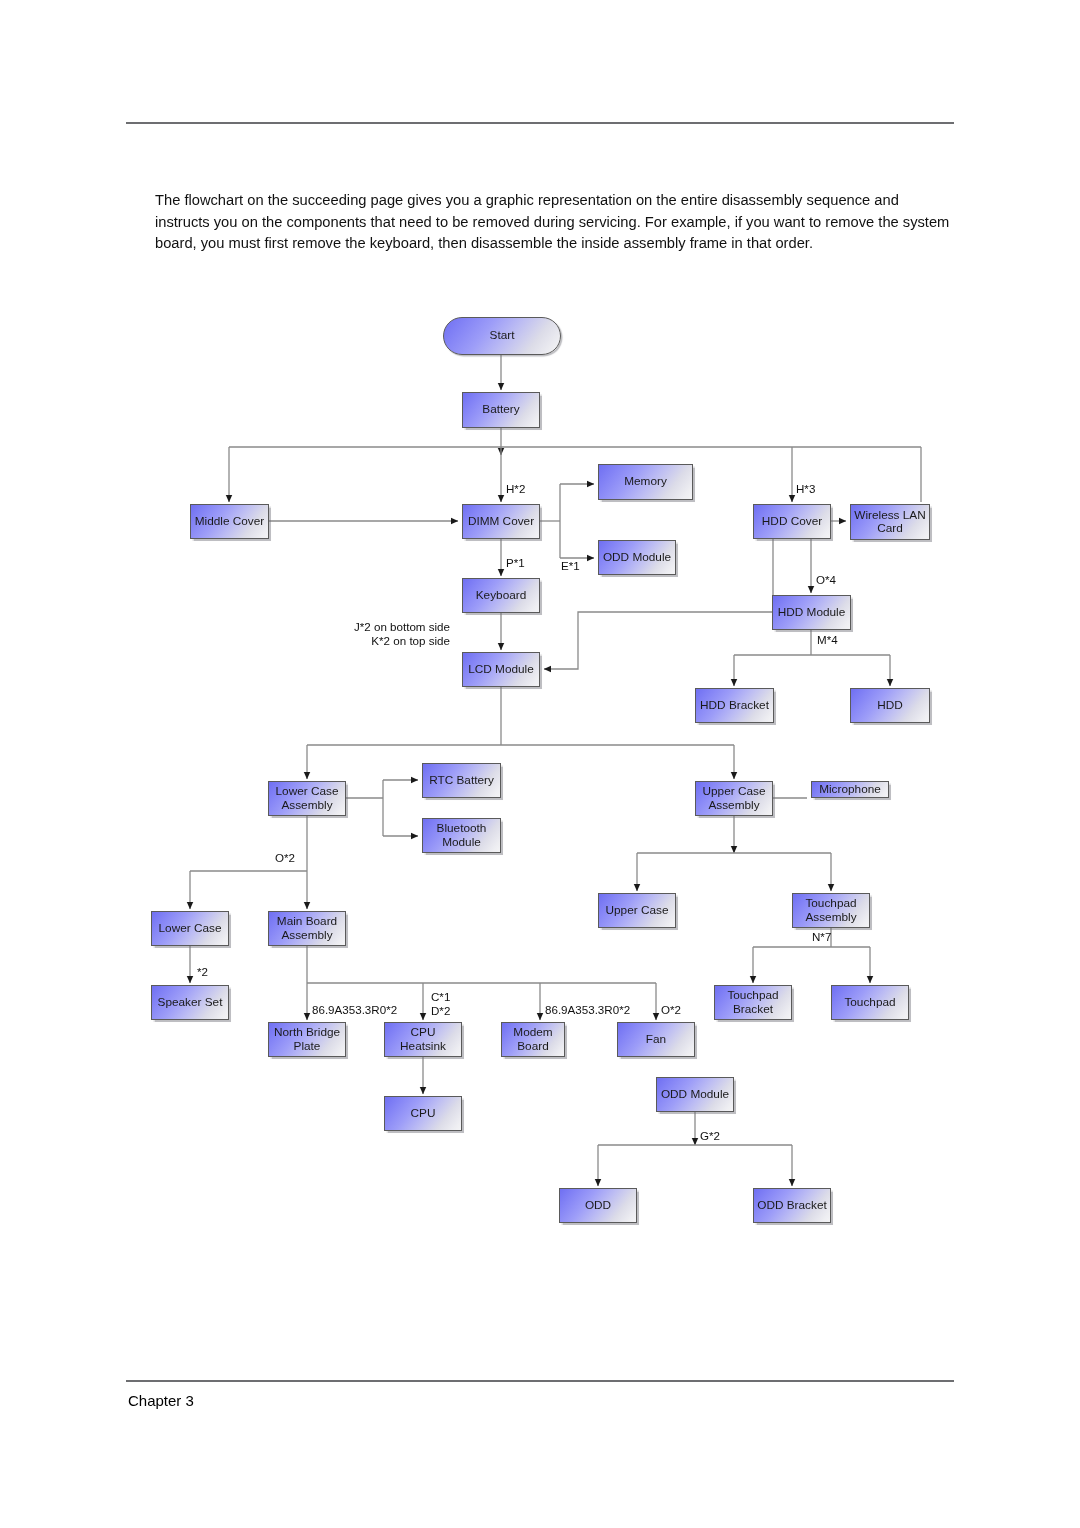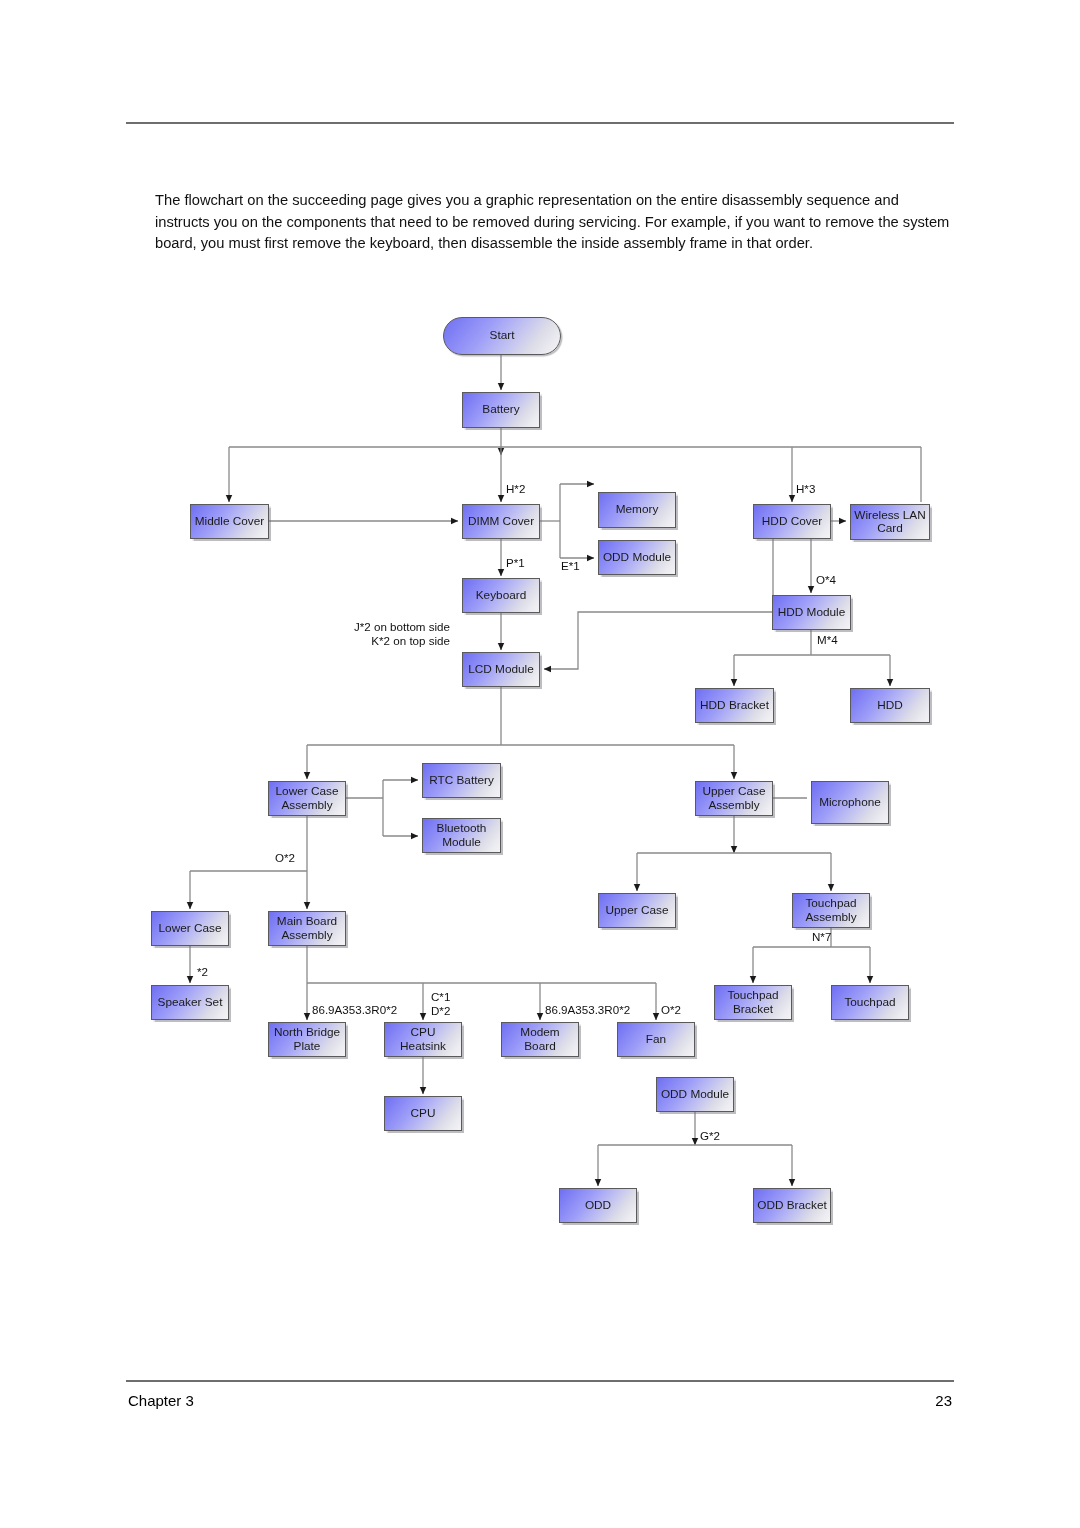--- a/index.html
+++ b/index.html
@@ -216,21 +216,21 @@
       </div>
       <div class="node" style="left: 462px; top: 392px; width: 78px; height: 36px;">
         <span class="node-label">Battery</span>
       </div>
       <div class="node" style="left: 190px; top: 504px; width: 79px; height: 35px;">
         <span class="node-label">Middle Cover</span>
       </div>
       <div class="node" style="left: 462px; top: 504px; width: 78px; height: 35px;">
         <span class="node-label">DIMM Cover</span>
       </div>
-      <div class="node" style="left: 598px; top: 492px; width: 78px; height: 36px;">
+      <div class="node" style="left: 598px; top: 464px; width: 95px; height: 36px;">
         <span class="node-label">Memory</span>
       </div>
       <div class="node" style="left: 598px; top: 540px; width: 78px; height: 35px;">
         <span class="node-label">ODD Module</span>
       </div>
       <div class="node" style="left: 753px; top: 504px; width: 78px; height: 35px;">
         <span class="node-label">HDD Cover</span>
       </div>
       <div class="node" style="left: 850px; top: 504px; width: 80px; height: 36px;">
         <span class="node-label">Wireless LAN
@@ -259,21 +259,21 @@
         <span class="node-label">RTC Battery</span>
       </div>
       <div class="node" style="left: 422px; top: 818px; width: 79px; height: 35px;">
         <span class="node-label">Bluetooth
 Module</span>
       </div>
       <div class="node" style="left: 695px; top: 781px; width: 78px; height: 35px;">
         <span class="node-label">Upper Case
 Assembly</span>
       </div>
-      <div class="node" style="left: 811px; top: 781px; width: 78px; height: 43px;">
+      <div class="node" style="left: 811px; top: 781px; width: 78px; height: 17px;">
         <span class="node-label">Microphone</span>
       </div>
       <div class="node" style="left: 151px; top: 911px; width: 78px; height: 35px;">
         <span class="node-label">Lower Case</span>
       </div>
       <div class="node" style="left: 268px; top: 911px; width: 78px; height: 35px;">
         <span class="node-label">Main Board
 Assembly</span>
       </div>
       <div class="node" style="left: 598px; top: 893px; width: 78px; height: 35px;">
@@ -293,21 +293,21 @@
       <div class="node" style="left: 831px; top: 985px; width: 78px; height: 35px;">
         <span class="node-label">Touchpad</span>
       </div>
       <div class="node" style="left: 268px; top: 1022px; width: 78px; height: 35px;">
         <span class="node-label">North Bridge
 Plate</span>
       </div>
       <div class="node" style="left: 384px; top: 1022px; width: 78px; height: 35px;">
         <span class="node-label">CPU Heatsink</span>
       </div>
-      <div class="node" style="left: 501px; top: 1022px; width: 78px; height: 35px; text-align: center;">
+      <div class="node" style="left: 501px; top: 1022px; width: 64px; height: 35px; text-align: center;">
         <span class="node-label">Modem Board</span>
       </div>
       <div class="node" style="left: 617px; top: 1022px; width: 78px; height: 35px;">
         <span class="node-label">Fan</span>
       </div>
       <div class="node" style="left: 656px; top: 1077px; width: 78px; height: 35px;">
         <span class="node-label">ODD Module</span>
       </div>
       <div class="node" style="left: 384px; top: 1096px; width: 78px; height: 35px;">
         <span class="node-label">CPU</span>
@@ -332,15 +332,14 @@
       <div class="edge-label left" style="left: 312px; top: 1003px;">86.9A353.3R0*2</div>
       <div class="edge-label left" style="left: 431px; top: 990px;">C*1
 D*2</div>
       <div class="edge-label left" style="left: 545px; top: 1003px;">86.9A353.3R0*2</div>
       <div class="edge-label left" style="left: 661px; top: 1003px;">O*2</div>
       <div class="edge-label left" style="left: 700px; top: 1129px;">G*2</div>
     </div>
 
   <div class="rule" id="footer-rule"></div>
   <div id="footer-chapter">Chapter 3</div>
-  <div id="footer-page">23</div>
 
 </div>
 
 </body></html>

